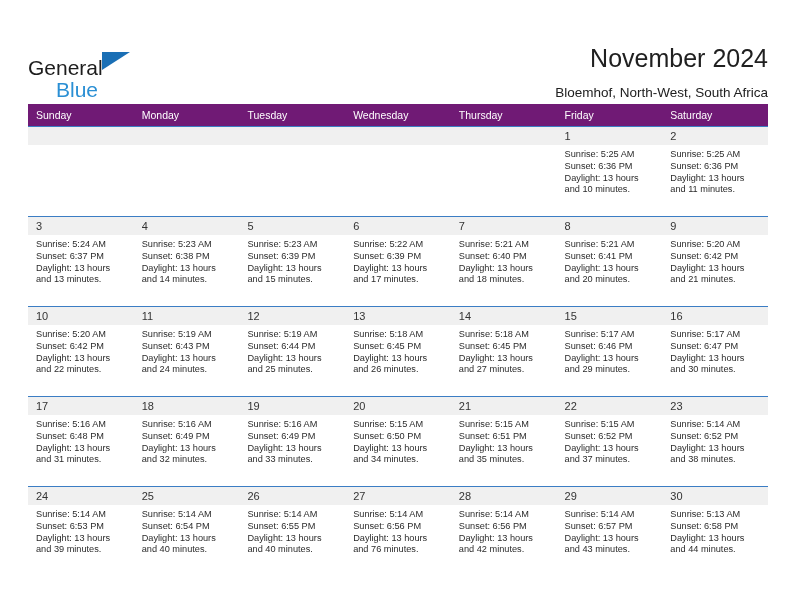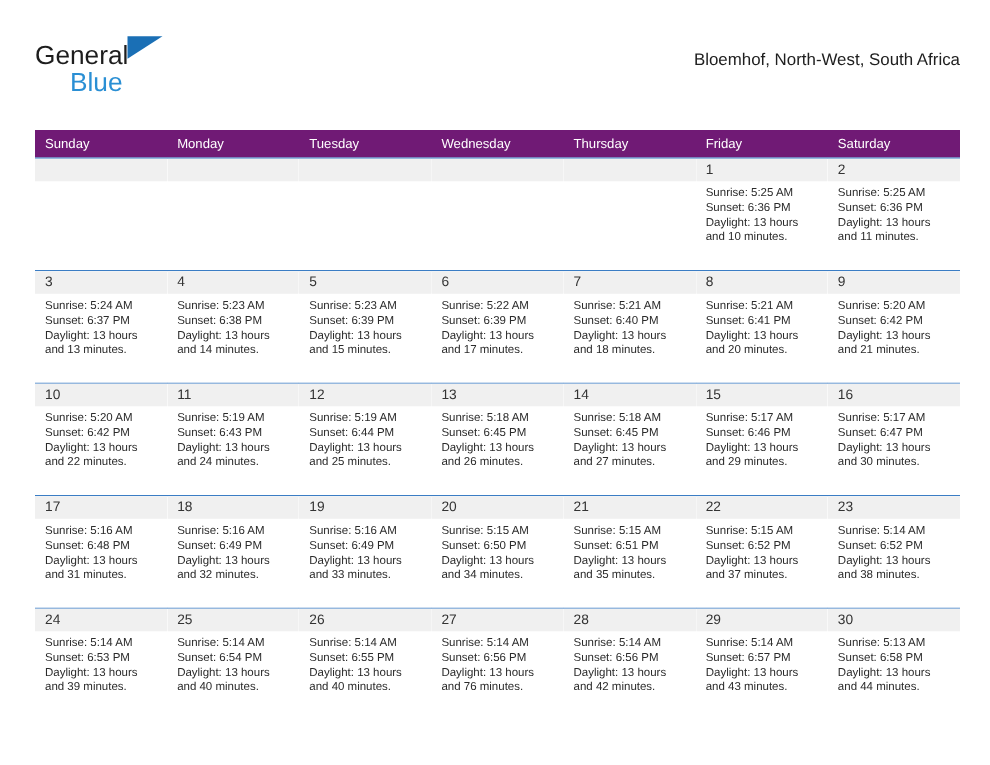--- a/index.html
+++ b/index.html
@@ -22,21 +22,21 @@
   }
 
   
   .header {
     position: absolute;
     left: 28px;
     top: 28px;
     right: 22px;
     height: 72px;
     display: flex;
-    align-items: flex-start;
+    align-items: flex-end;
     justify-content: space-between;
   }
 
   .brand {
     display: block;
     position: relative;
     padding-top: 6px;
     line-height: 1;
     user-select: none;
   }
@@ -145,20 +145,21 @@
 
   <div class="header">
 
     <div class="brand">
       <span class="brand-row1">General</span>
       <span class="brand-tri"></span>
       <span class="brand-row2">Blue</span>
     </div>
 
     <div class="title-block">
+      <div class="month-title">November 2024</div>
       <div class="location-subtitle">Bloemhof, North-West, South Africa</div>
     </div>
 
   </div>
 
   <div class="calendar">
 
     <div class="weekday-row">
       <div class="weekday">Sunday</div>
       <div class="weekday">Monday</div>

